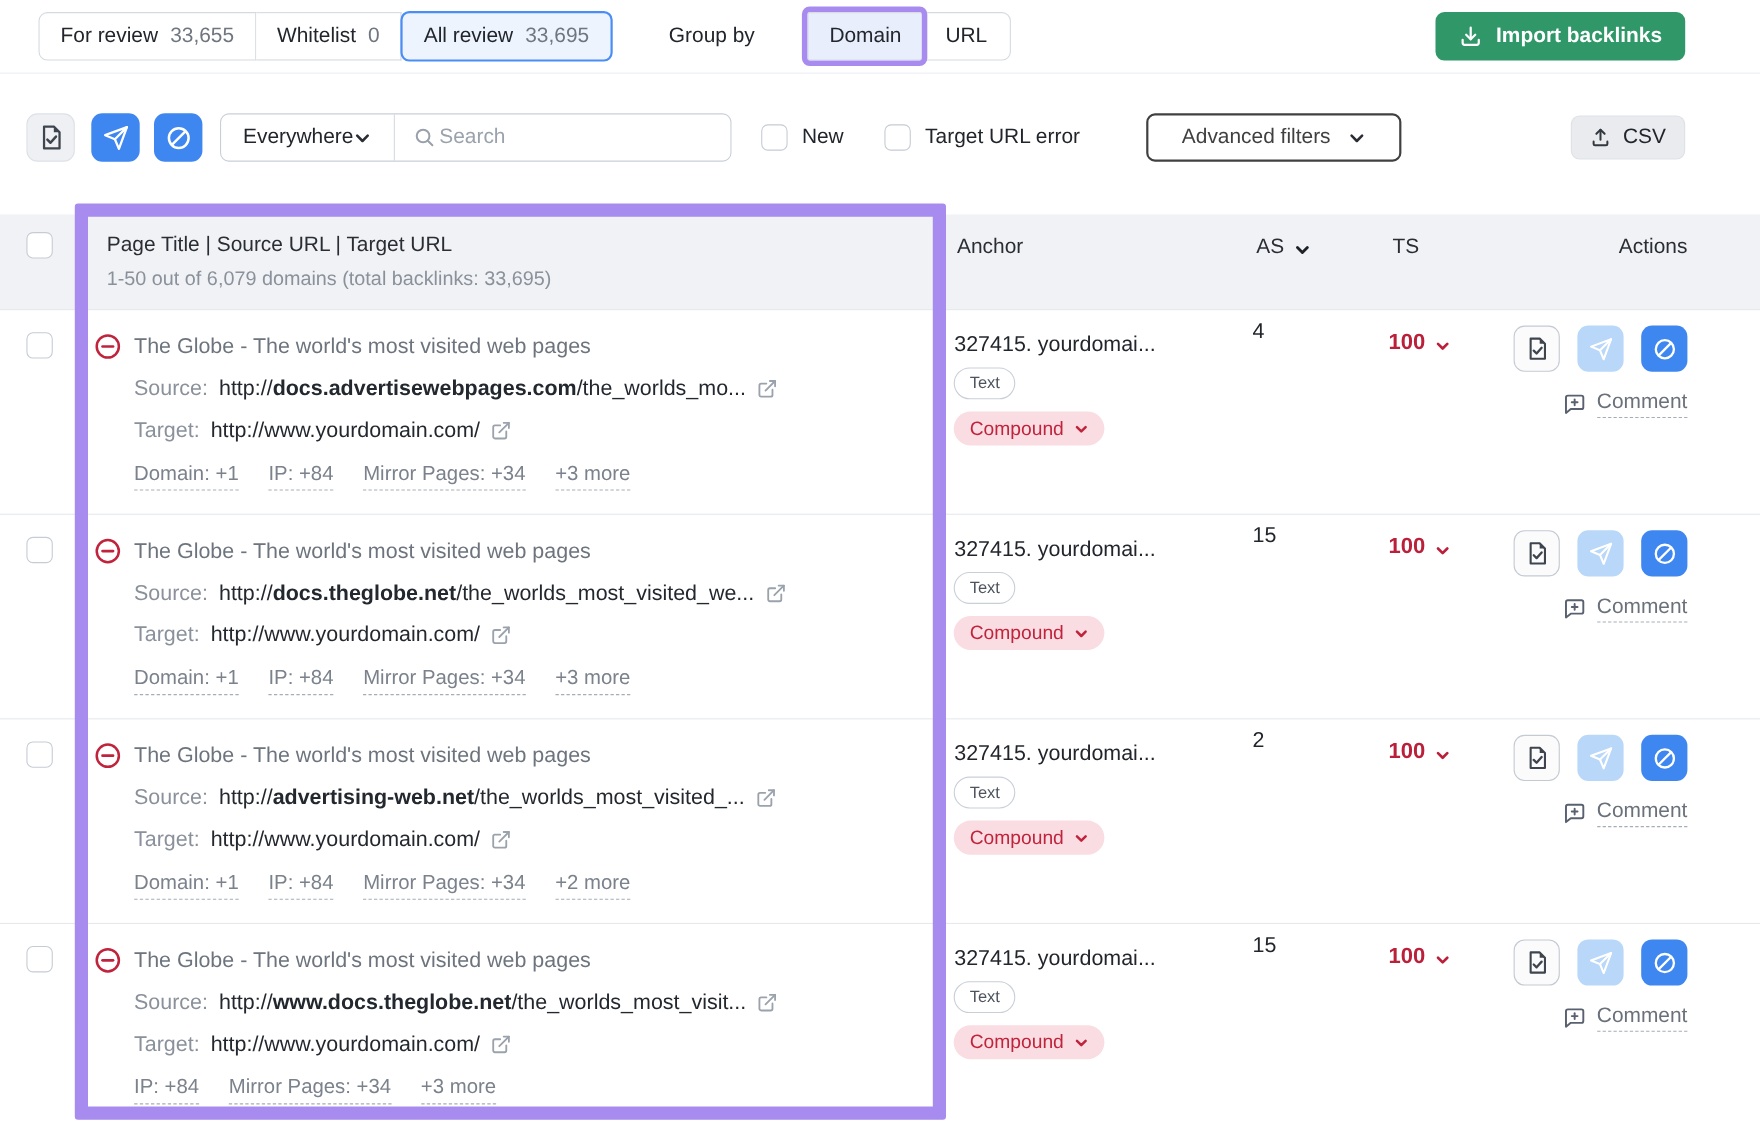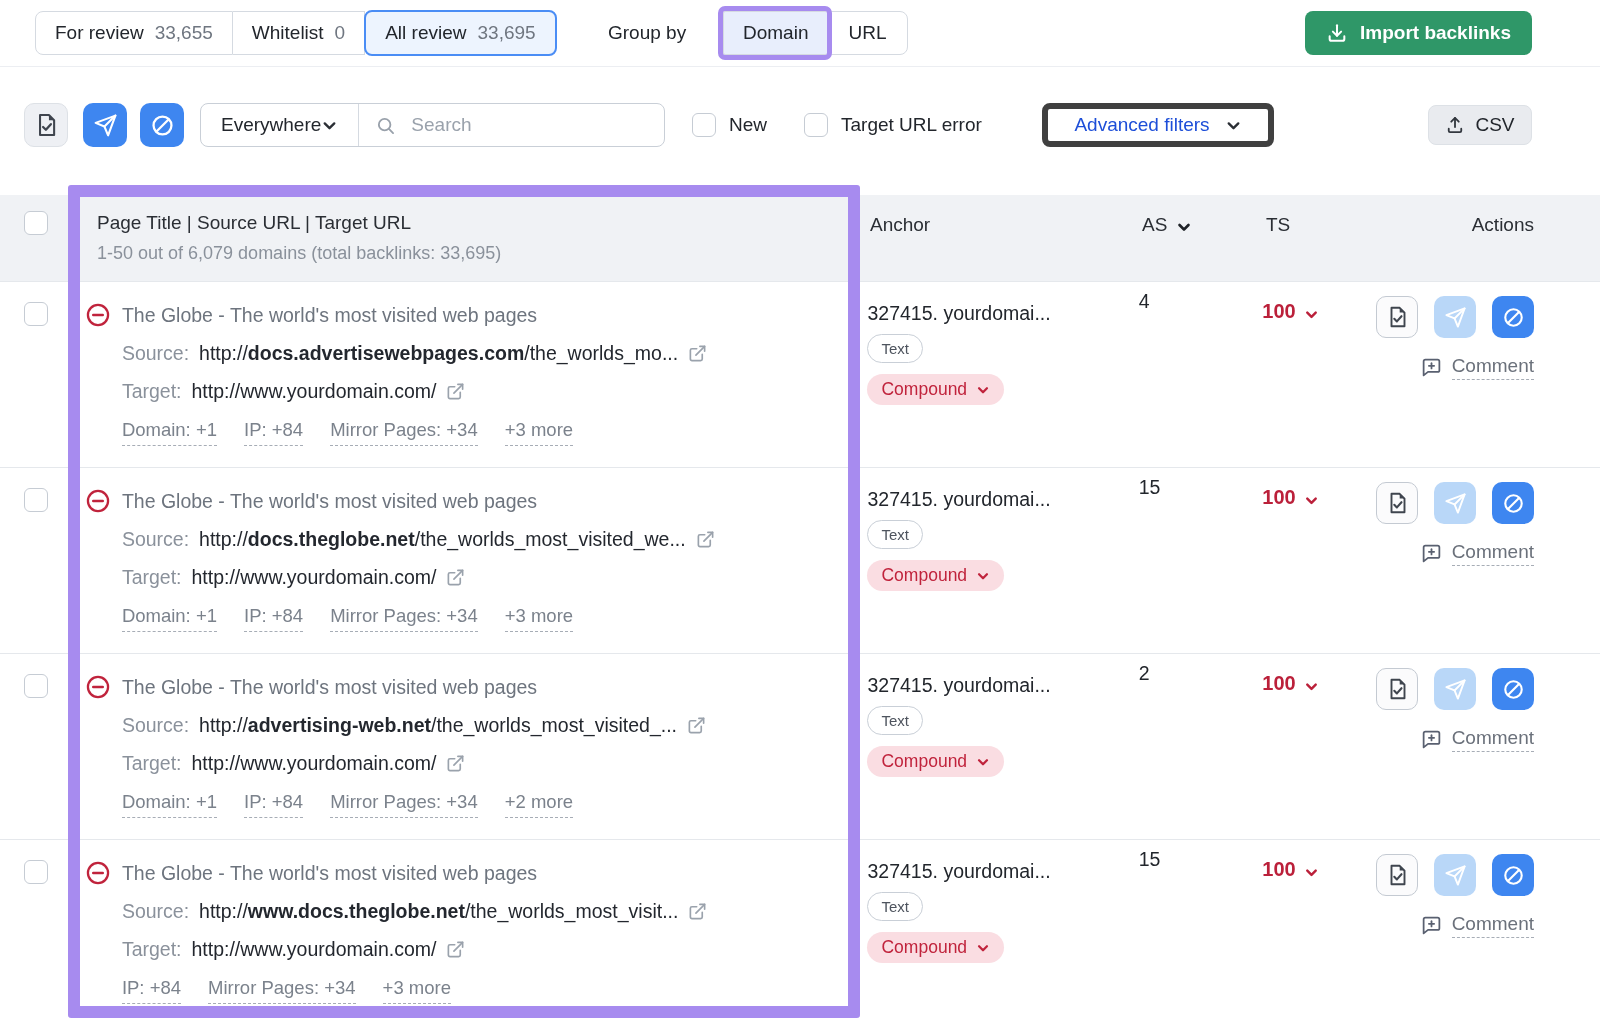--- a/index.html
+++ b/index.html
@@ -10,45 +10,45 @@
   .topbar{position:absolute;left:0;top:0;width:100%;height:66px;background:#fff;border-bottom:1px solid #eceef2;}
   .seg{position:absolute;left:35px;top:11px;height:44px;display:flex;}
   .seg-item{display:flex;align-items:center;gap:11px;padding:0 19px;border:1px solid #d5dae1;border-left-width:0;
             font-size:19px;background:#fff;cursor:pointer;white-space:nowrap;}
   .seg-item:first-child{border-left-width:1px;border-radius:8px 0 0 8px;}
   .seg-item .count{color:#6f7680;}
   .seg-item.selected{border:2px solid #4a8df5;background:#edf4fe;border-radius:8px;margin:-1px;z-index:2;}
   .groupby-label{position:absolute;left:608px;top:0;line-height:66px;font-size:19px;}
   .groupbtns{position:absolute;left:723px;top:11px;height:44px;display:flex;}
   .gb-domain{display:flex;align-items:center;padding:0 19px;font-size:19px;background:#e8eefc;
-             border:1px solid #d5dae1;border-right:none;outline:5px solid #a78bef;border-radius:2px;z-index:1;cursor:pointer;}
+             border:1px solid #d5dae1;border-right:none;outline:5px solid #a78bef;border-radius:2px;z-index:1;cursor:pointer;margin-left:11px;}
   .gb-url{display:flex;align-items:center;padding:0 20px;font-size:19px;background:#fff;border:1px solid #d5dae1;
           border-radius:0 8px 8px 0;cursor:pointer;}
   .import-btn{position:absolute;right:68px;top:11px;height:44px;display:flex;align-items:center;gap:12px;
               padding:0 21px;background:#2f9768;color:#fff;font-size:19px;font-weight:700;border-radius:8px;cursor:pointer;border:none;}
 
   
   .icon-btn{position:absolute;width:44px;height:44px;border-radius:10px;display:flex;align-items:center;justify-content:center;cursor:pointer;box-sizing:border-box;}
   .icon-btn.gray{left:24px;top:103px;background:#eef0f4;border:1px solid #dde1e6;}
   .icon-btn.blue1{left:83px;top:103px;background:#3e86f0;}
   .icon-btn.blue2{left:140px;top:103px;background:#3e86f0;}
   .filterbox{position:absolute;left:200px;top:103px;width:465px;height:44px;border:1px solid #c9cfd7;border-radius:8px;
              display:flex;align-items:center;box-sizing:border-box;background:#fff;}
   .scope{display:flex;align-items:center;padding:0 20px;font-size:19px;height:100%;
          border-right:1px solid #d5dae1;cursor:pointer;}
-  .searchwrap{display:flex;align-items:flex-end;gap:12px;padding:0 16px;flex:1;}
+  .searchwrap{display:flex;align-items:center;padding:0 16px;flex:1;}
   .searchwrap input{border:none;outline:none;font-size:19px;color:#22262c;width:100%;font-family:inherit;background:transparent;}
   .searchwrap input::placeholder{color:#9aa2ac;}
   .chk-group{position:absolute;top:103px;height:44px;display:flex;align-items:center;gap:13px;cursor:pointer;}
   .chk-group.new{left:692px;}
   .chk-group.terr{left:804px;}
   .checkbox{display:inline-block;width:24px;height:24px;border:1.5px solid #c6ccd4;border-radius:6px;background:#fff;box-sizing:border-box;}
   .chk-label{font-size:19px;}
-  .adv-btn{position:absolute;left:1042px;top:103px;width:232px;height:44px;border:6px solid #404040;border-radius:8px;
-           display:flex;align-items:center;justify-content:center;gap:15px;font-size:19px;color:#1d4ed8;background:#fff;cursor:pointer;box-sizing:border-box;}
+  .adv-btn{position:absolute;left:1042px;top:103px;width:232px;height:44px;border:2px solid #404040;border-radius:8px;
+           display:flex;align-items:center;justify-content:center;gap:15px;font-size:19px;color:#404040;background:#fff;cursor:pointer;box-sizing:border-box;}
   .csv-btn{position:absolute;left:1428px;top:105px;width:104px;height:40px;background:#e9ebef;border:1px solid #dde1e6;
            border-radius:8px;display:flex;align-items:center;justify-content:center;gap:10px;font-size:19px;color:#22262c;cursor:pointer;box-sizing:border-box;}
 
   
   .table{position:absolute;left:0;top:195px;width:100%;}
   .thead{display:flex;height:86px;background:#f0f2f5;box-sizing:border-box;}
   .col-check{width:68px;box-sizing:border-box;padding:20px 0 0 24px;}
   .thead .col-check{padding-top:16px;}
   .col-main{width:792px;box-sizing:border-box;}
   .col-anchor{width:270px;box-sizing:border-box;padding:20px 0 0 10px;}

